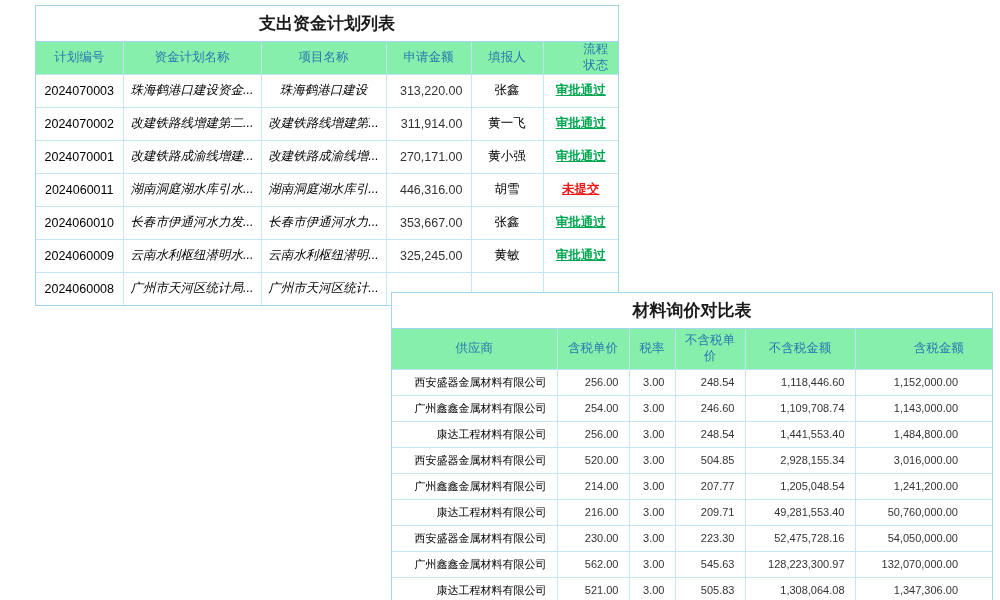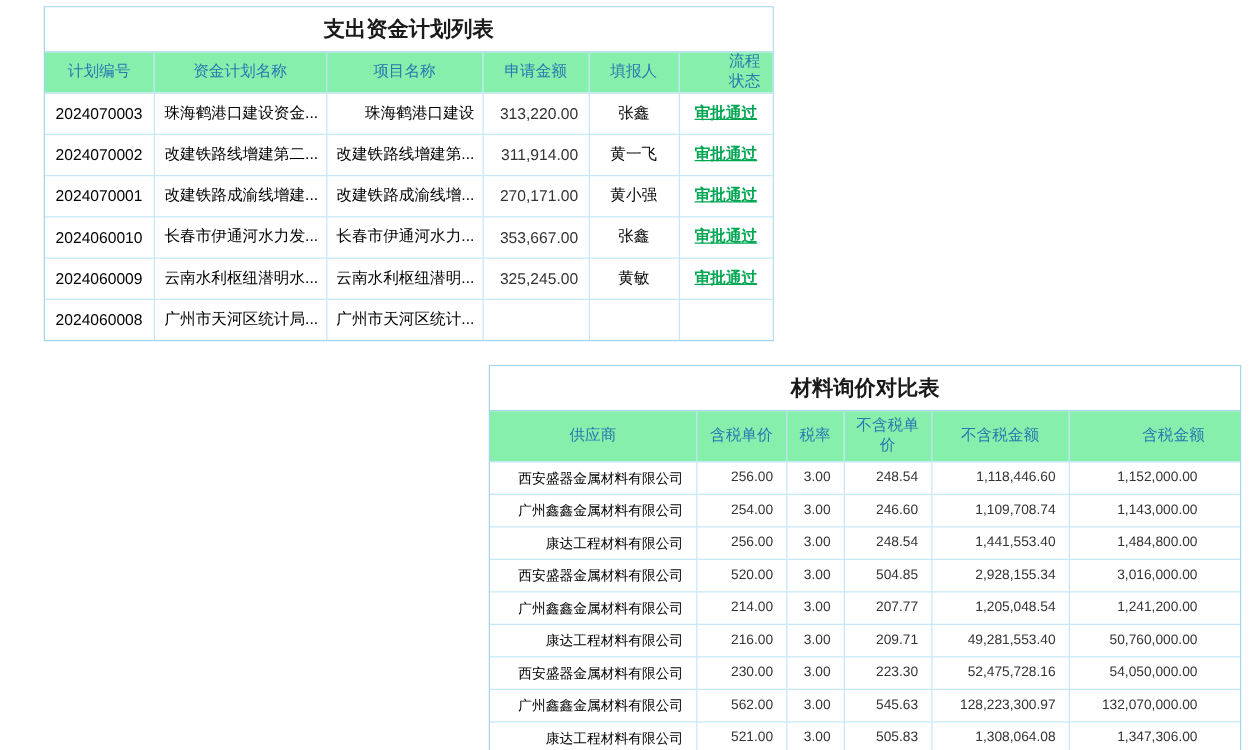--- a/index.html
+++ b/index.html
@@ -39,21 +39,21 @@
     background:#fff;
   }
   td:last-child { border-right:none; }
   tr:last-child td { border-bottom:none; }
 
   .t1 th { height:32px; }
   .t1 td { height:33px; }
   .t2 th { height:40px; }
   .t2 td { height:26px; font-size:11px; }
 
-  .al { text-align:right; }
+  .al { text-align:center;font-style:italic; }
   .ac { text-align:center; }
   .ar { text-align:right; }
   .t1 td.amt { padding-right:8px; }
   .t2 td.num { padding-right:10px; }
   .t2 td.num-last { padding-right:34px; }
   .t2 td.supplier { padding-right:10px; }
 
   .link { color:#000000; cursor:pointer; }
   .status-link { text-decoration:underline; cursor:pointer;font-weight:bold; }
 </style>
@@ -102,20 +102,28 @@
         </tr>
         <tr>
           <td class="ac"><span class="link">2024070001</span></td>
           <td class="al"><span class="link">改建铁路成渝线增建...</span></td>
           <td class="al"><span class="link">改建铁路成渝线增...</span></td>
           <td class="ar amt">270,171.00</td>
           <td class="ac"><span class="link">黄小强</span></td>
           <td class="ac"><span class="status-link" style="color: rgb(0, 166, 81);">审批通过</span></td>
         </tr>
         <tr>
+          <td class="ac"><span class="link">2024060011</span></td>
+          <td class="al"><span class="link">湖南洞庭湖水库引水...</span></td>
+          <td class="al"><span class="link">湖南洞庭湖水库引...</span></td>
+          <td class="ar amt">446,316.00</td>
+          <td class="ac"><span class="link">胡雪</span></td>
+          <td class="ac"><span class="status-link" style="color: rgb(240, 20, 20);">未提交</span></td>
+        </tr>
+        <tr>
           <td class="ac"><span class="link">2024060010</span></td>
           <td class="al"><span class="link">长春市伊通河水力发...</span></td>
           <td class="al"><span class="link">长春市伊通河水力...</span></td>
           <td class="ar amt">353,667.00</td>
           <td class="ac"><span class="link">张鑫</span></td>
           <td class="ac"><span class="status-link" style="color: rgb(0, 166, 81);">审批通过</span></td>
         </tr>
         <tr>
           <td class="ac"><span class="link">2024060009</span></td>
           <td class="al"><span class="link">云南水利枢纽潜明水...</span></td>

